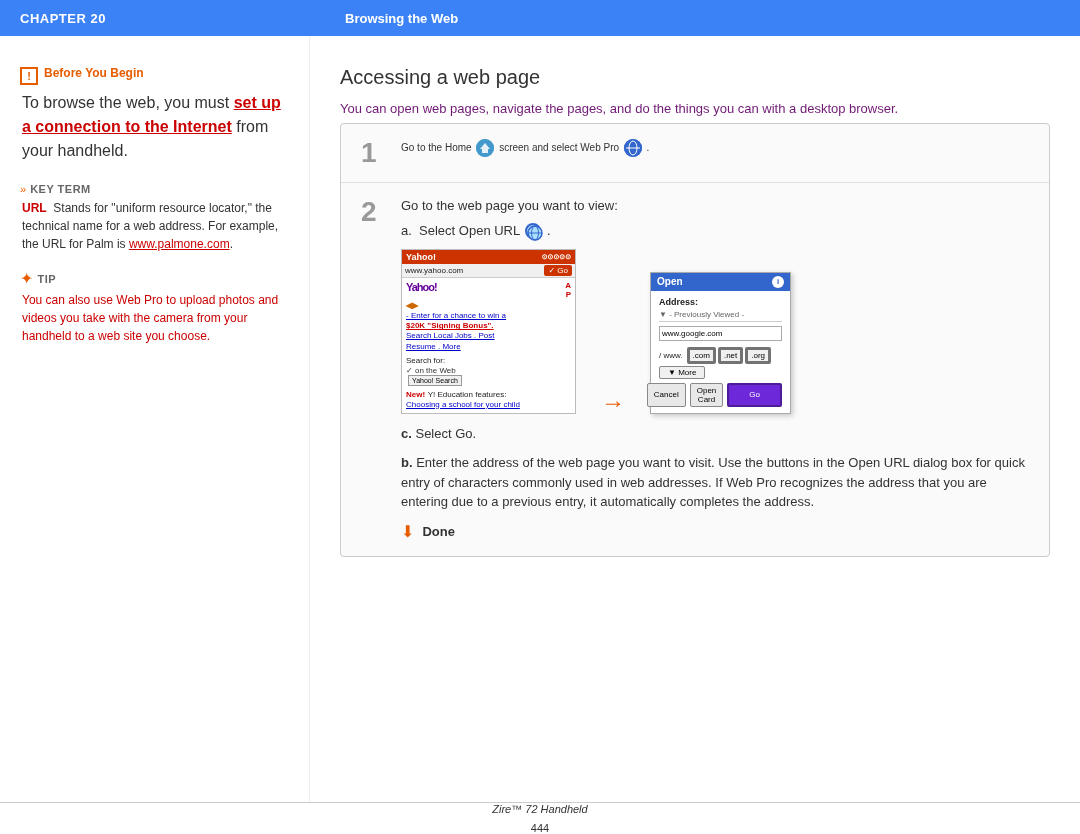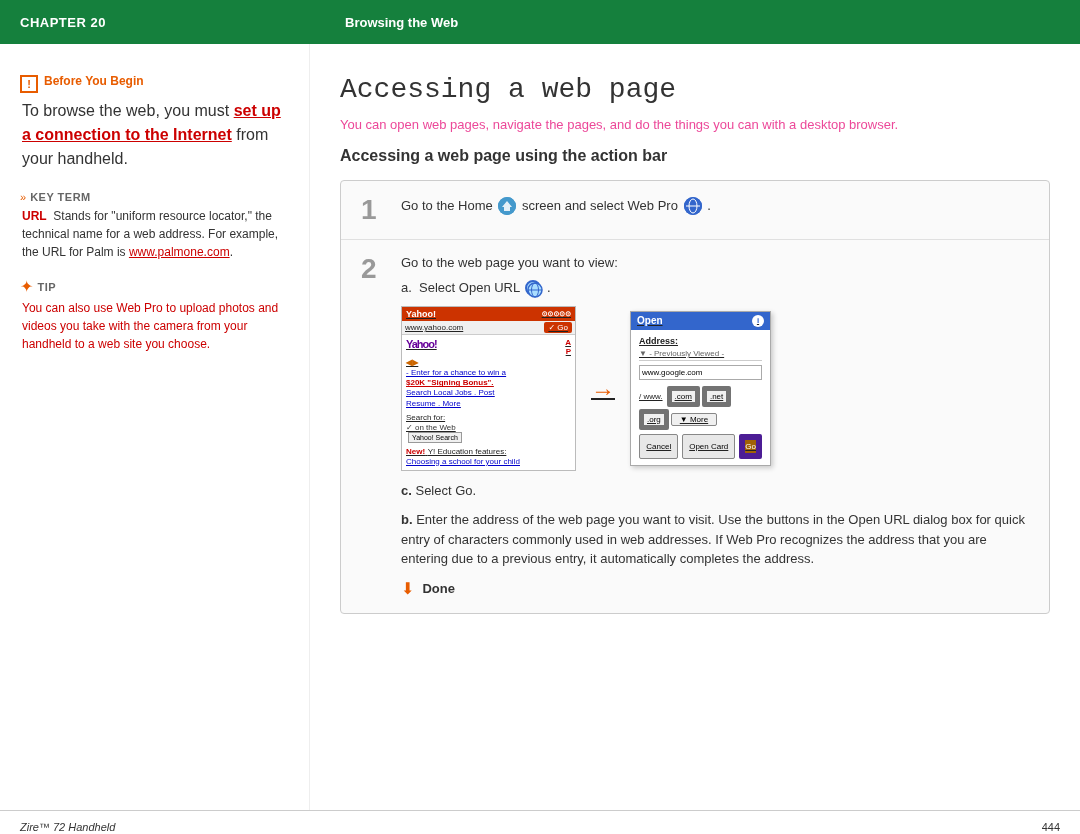--- a/index.html
+++ b/index.html
@@ -9,22 +9,22 @@
       font-family: Arial, Helvetica, sans-serif;
       background: #fff;
       font-size: 13px;
       color: #222;
       overflow: hidden;
     }
 
     
     .header-bar {
       display: flex;
-      height: 44px;
-      background: #15803d;
+      height: 36px;
+      background: #3b82f6;
       align-items: center;
     }
     .header-chapter {
       width: 325px;
       color: #fff;
       font-weight: bold;
       font-size: 13px;
       padding-left: 20px;
       letter-spacing: 0.5px;
     }
@@ -153,30 +153,29 @@
       padding-left: 2px;
     }
 
     
     .main-content {
       flex: 1;
       padding: 30px 30px 20px 30px;
       overflow-y: auto;
     }
     .page-title {
-      font-size: 28px;
+      font-size: 20px;
       font-weight: normal;
       color: #333;
       margin-bottom: 10px;
-      font-family: Liberation Mono, monospace;
     }
     .page-intro {
       font-size: 13px;
-      color: #ec4899;
-      margin-bottom: 12px;
+      color: #701a75;
+      margin-bottom: 4px;
       line-height: 1.5;
     }
     .section-title {
       font-size: 16px;
       font-weight: bold;
       color: #333;
       margin-bottom: 15px;
     }
 
     
@@ -200,21 +199,21 @@
       font-weight: bold;
       color: #999;
       width: 40px;
       flex-shrink: 0;
       line-height: 1;
     }
     .step-content {
       flex: 1;
     }
     .step-text {
-      font-size: 13px;
+      font-size: 10px;
       color: #333;
       margin-bottom: 4px;
       line-height: 1.5;
     }
     .home-icon {
       display: inline-block;
       width: 18px;
       height: 18px;
       border-radius: 50%;
       background: #4499cc;
@@ -252,24 +251,23 @@
     }
     .sub-item-label {
       font-size: 13px;
       color: #333;
       margin-bottom: 8px;
     }
 
     
     .screenshots-row {
       display: flex;
-      align-items: center;
-      gap: 15px;
+      align-items: flex-end;
+      gap: 25px;
       margin: 10px 0;
-      text-decoration: underline;
     }
     .screenshot-phone {
       width: 175px;
       border: 1px solid #bbb;
       background: #fff;
       font-size: 9px;
     }
     .phone-titlebar {
       background: #cc3300;
       color: #fff;
@@ -386,21 +384,21 @@
     }
     .dialog-prefix-row {
       display: flex;
       gap: 2px;
       margin-bottom: 4px;
       align-items: center;
       flex-wrap: wrap;
       font-size: 8px;
     }
     .dialog-prefix-btn {
-      border: 5px solid #737373;
+      border: 3px solid #737373;
       background: #f0f0f0;
       padding: 1px 3px;
       font-size: 8px;
       border-radius: 2px;
     }
     .dialog-more-btn {
       border: 1px solid #888;
       background: #f0f0f0;
       padding: 1px 8px;
       font-size: 8px;
@@ -412,24 +410,24 @@
       justify-content: flex-end;
     }
     .dialog-btn {
       border: 1px solid #888;
       background: #e8e8e8;
       padding: 2px 6px;
       font-size: 8px;
       border-radius: 2px;
     }
     .dialog-go-btn {
-      border: 6px solid #4c1d95;
-      background: #a16207;
+      border: 2px solid #4c1d95;
+      background: #6d28d9;
       color: #fff;
-      padding: 2px 0;
+      padding: 2px 20px;
       font-size: 8px;
       border-radius: 2px;
     }
 
     .step-sub-text {
       font-size: 13px;
       color: #333;
       line-height: 1.5;
       margin-bottom: 8px;
     }
@@ -451,20 +449,21 @@
 
     
     .footer {
       height: 32px;
       display: flex;
       align-items: center;
       justify-content: space-between;
       padding: 0 20px;
       border-top: 1px solid #ccc;
       background: #fff;
+      flex-direction: column;
     }
     .footer-left {
       font-size: 11px;
       color: #333;
       font-style: italic;
     }
     .footer-right {
       font-size: 11px;
       color: #333;
     }
@@ -518,21 +517,20 @@
       <div class="tip-body">You can also use Web Pro to upload photos and videos you take with the camera from your handheld to a web site you choose.</div>
     </div>
 
   </div>
 
   <div class="main-content">
 
     <h1 class="page-title">Accessing a web page</h1>
     <p class="page-intro">You can open web pages, navigate the pages, and do the things you can with a desktop browser.</p>
 
-    <h2 class="section-title">Accessing a web page using the action bar</h2>
 
     <div class="steps-box">
 
       <div class="step-row">
         <div class="step-number">1</div>
         <div class="step-content">
           <div class="step-text">
             <span>Go to the Home</span>
             <span class="home-icon" title="Home">
               <svg width="18" height="18" viewBox="0 0 18 18">

